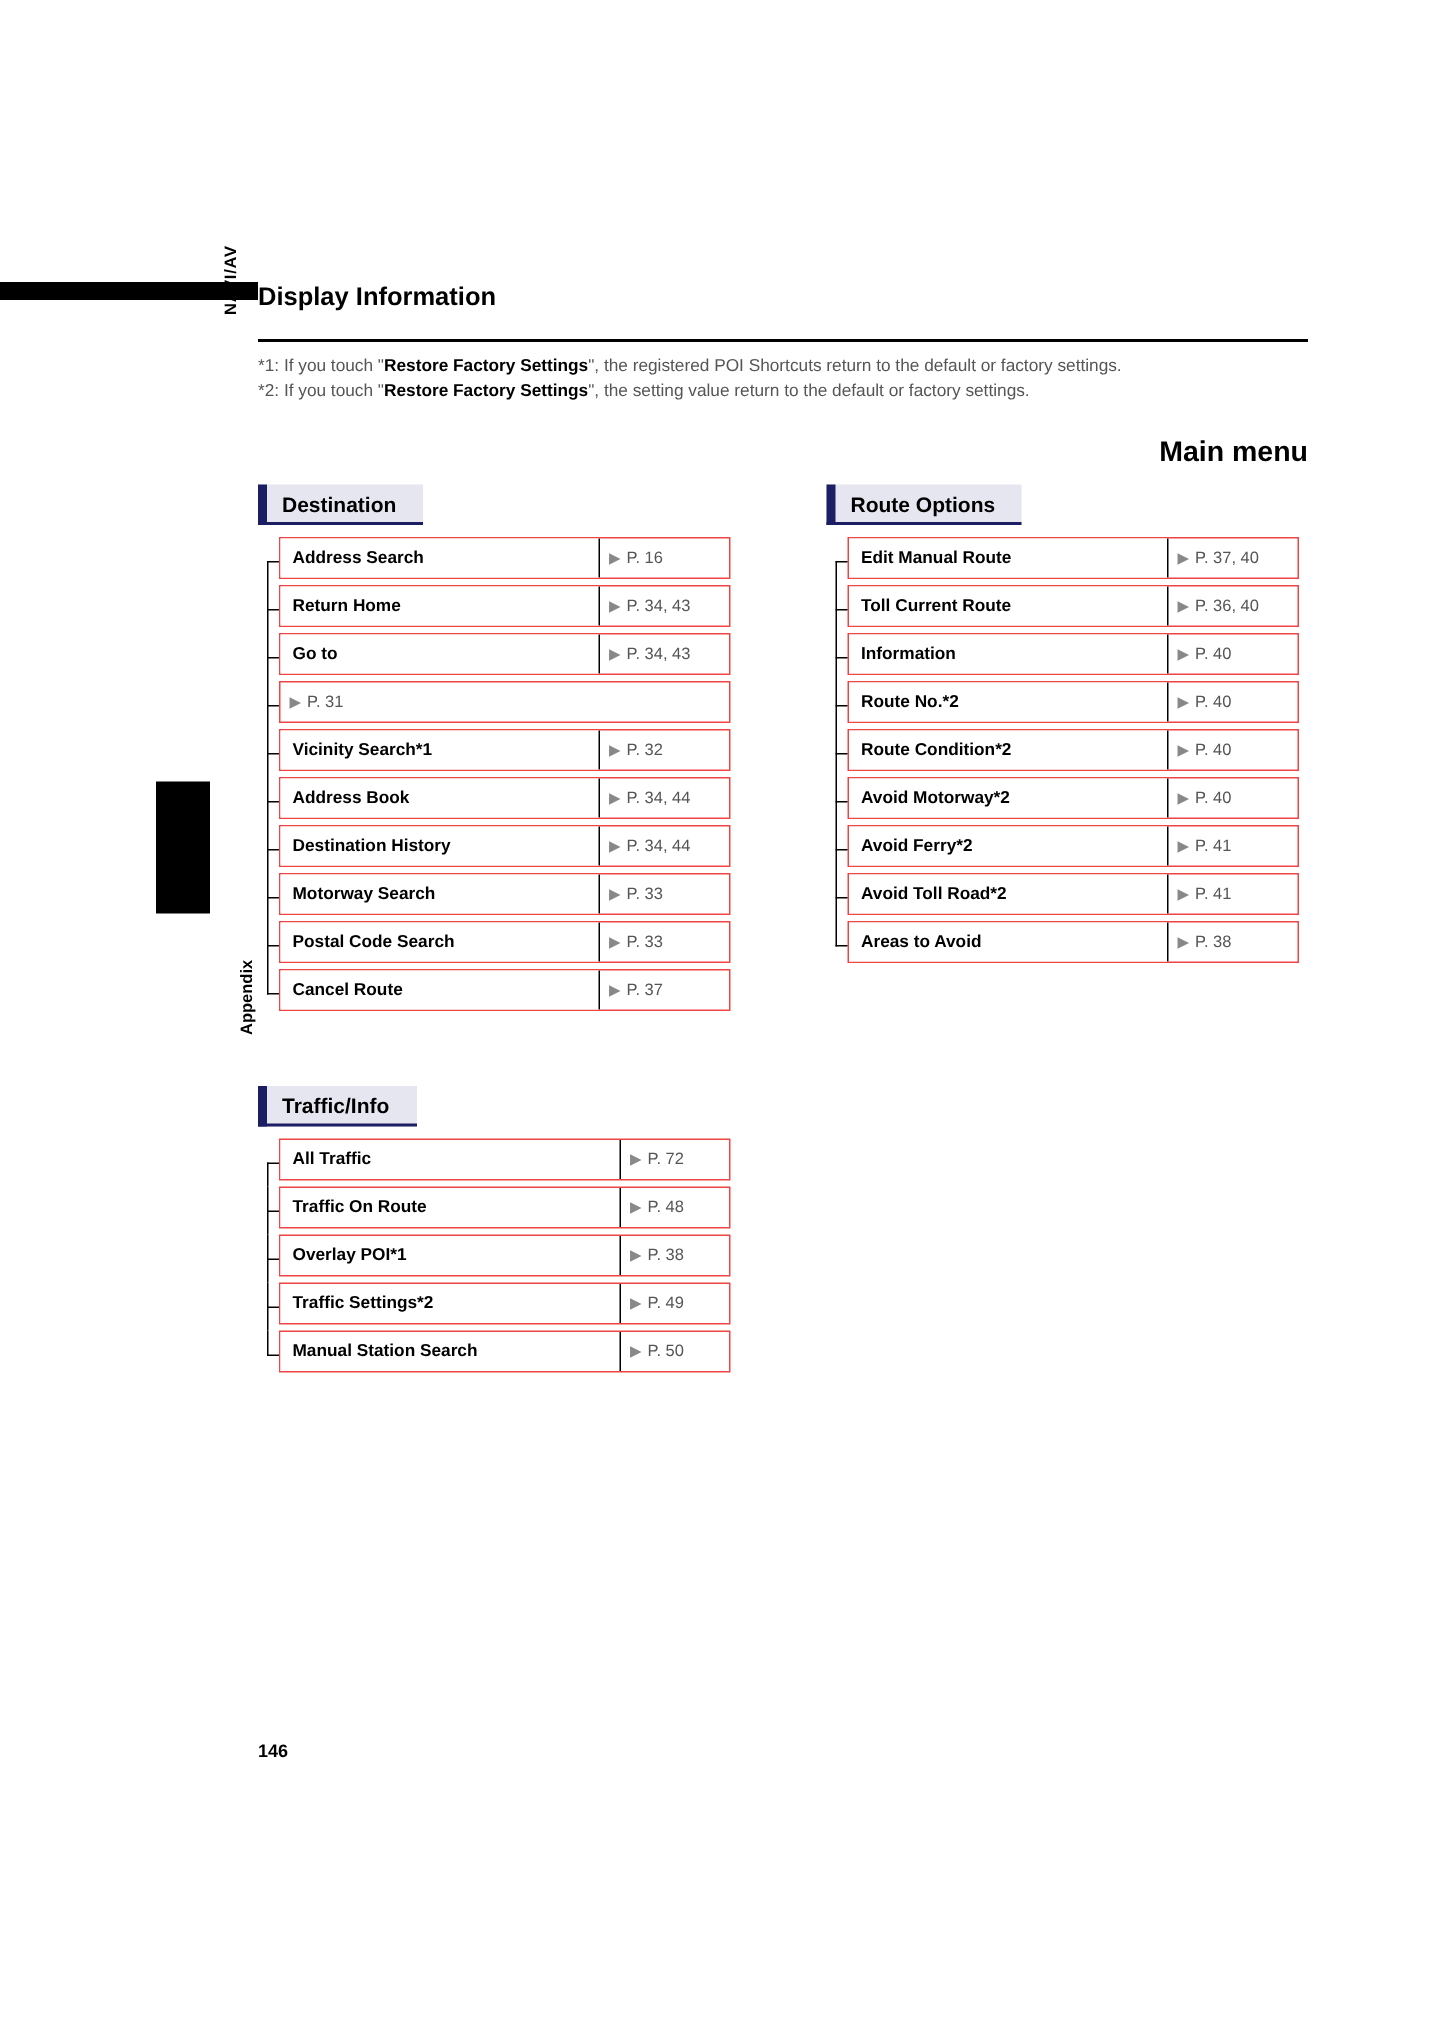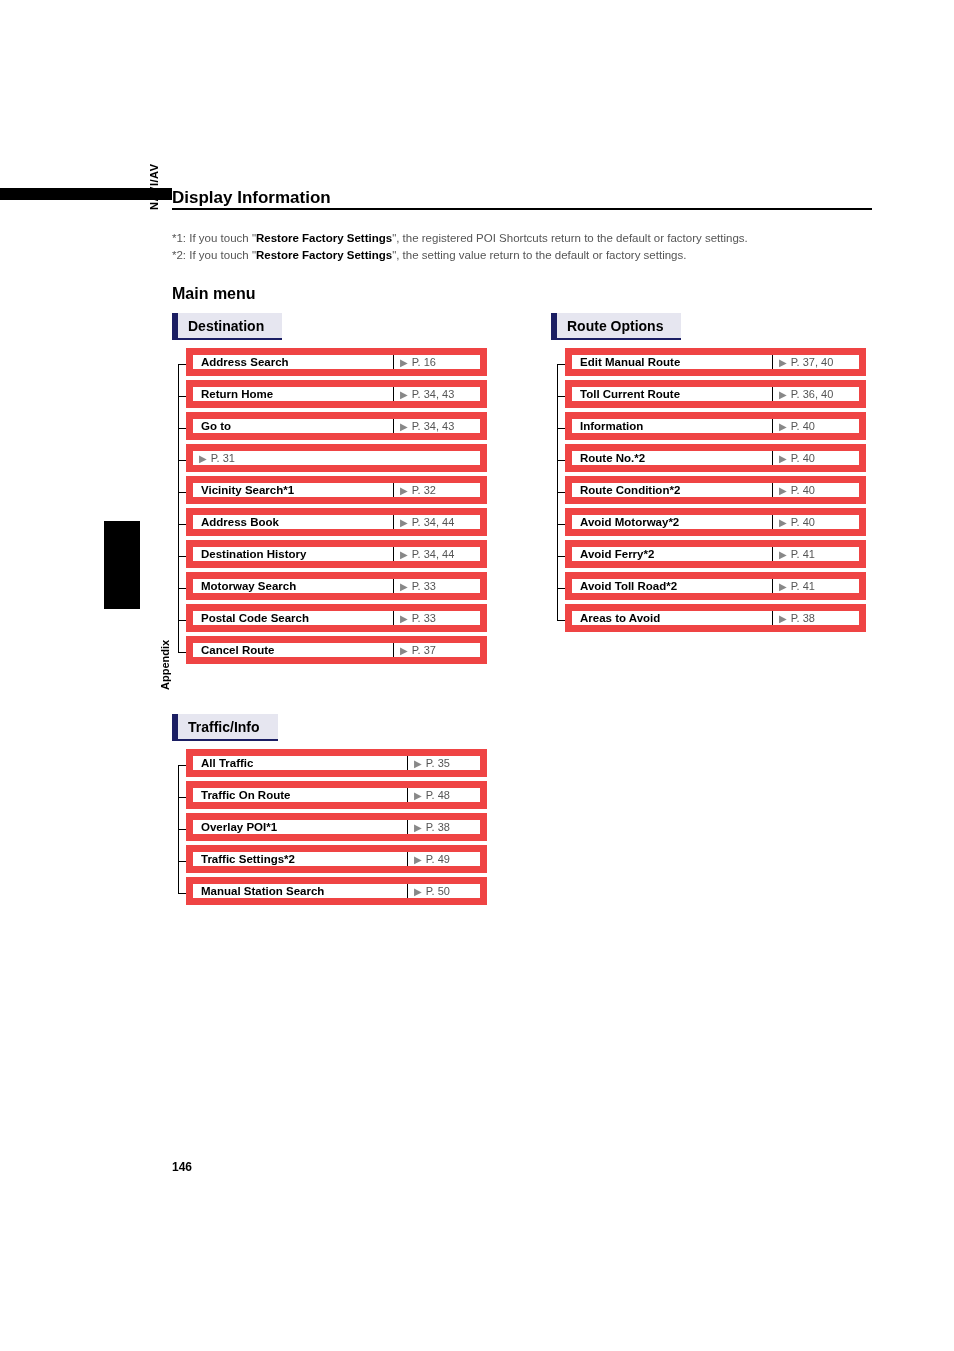--- a/index.html
+++ b/index.html
@@ -54,34 +54,35 @@
   .content {
     position: absolute;
     left: 172px;
     top: 188px;
     width: 700px;
   }
   .section-title {
     font-size: 17px;
     font-weight: bold;
     border-bottom: 2px solid #000;
-    padding-bottom: 0;
-    margin-bottom: 20px;
+    padding-bottom: 18px;
+    margin-bottom: 8px;
   }
   .notes {
     font-size: 11.5px;
     color: #555;
     line-height: 1.45;
     margin-bottom: 22px;
   }
   .notes b { color: #000; }
   .subsection-title {
-    font-size: 16px;
+    font-size: 19px;
     font-weight: bold;
     margin-bottom: 10px;
+    text-align: right;
   }
   
   .columns {
     display: flex;
     gap: 64px;
     margin-bottom: 46px;
   }
   .col { width: 315px; }
   
   .tree-header {
@@ -120,21 +121,21 @@
     position: absolute;
     left: -8px;
     top: 50%;
     width: 8px;
     height: 1px;
     background: #000;
   }
   .node {
     display: flex;
     width: 100%;
-    border: 7px solid #ef4444;
+    border: 1px solid #ef4444;
     margin-bottom: 4px;
     height: 28px;
   }
   .node-label {
     flex: 1;
     padding: 0 8px;
     font-size: 11.5px;
     font-weight: bold;
     border-right: 1px solid #000;
     display: flex;
@@ -403,21 +404,21 @@
   <div class="traffic-block">
     <div class="col">
       <div class="tree-header">Traffic/Info</div>
       <div class="tree">
           <div class="tree-row first">
           <div class="tree-hbranch"></div>
           <div class="node">
             <div class="node-label">All Traffic</div>
             <div class="node-page">
               <span class="tri">▶</span>
-              <span>P. 35</span>
+              <span>P. 72</span>
             </div>
           </div>
         </div>
           <div class="tree-row">
           <div class="tree-hbranch"></div>
           <div class="node">
             <div class="node-label">Traffic On Route</div>
             <div class="node-page">
               <span class="tri">▶</span>
               <span>P. 48</span>

